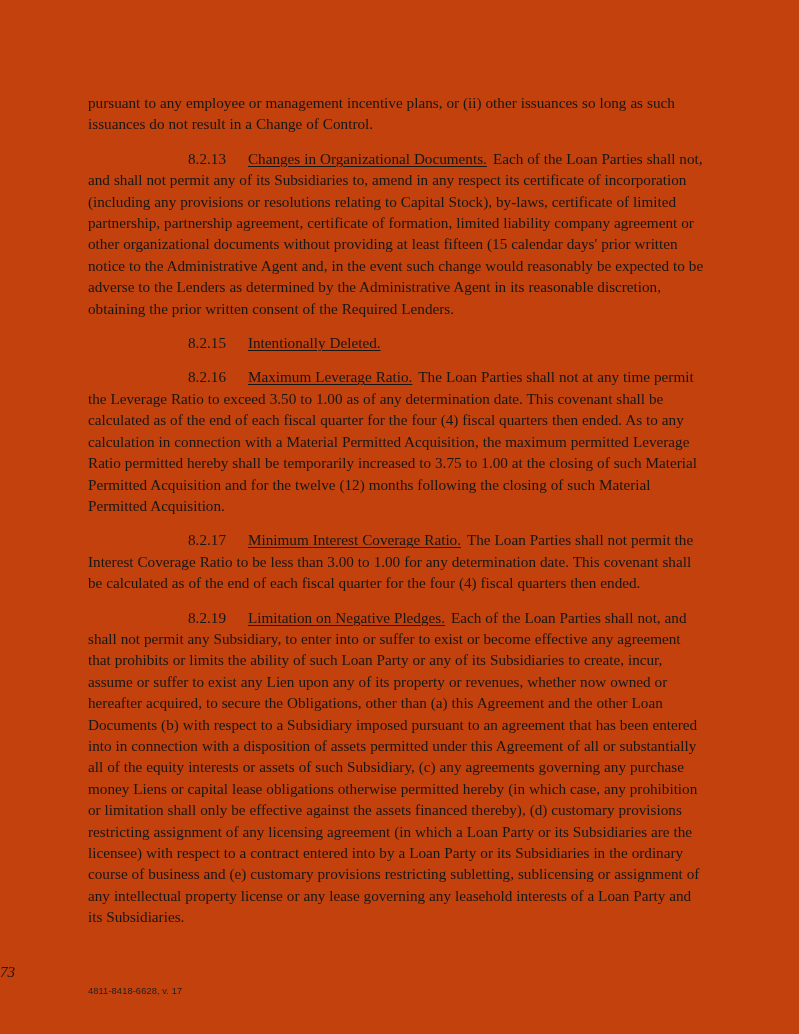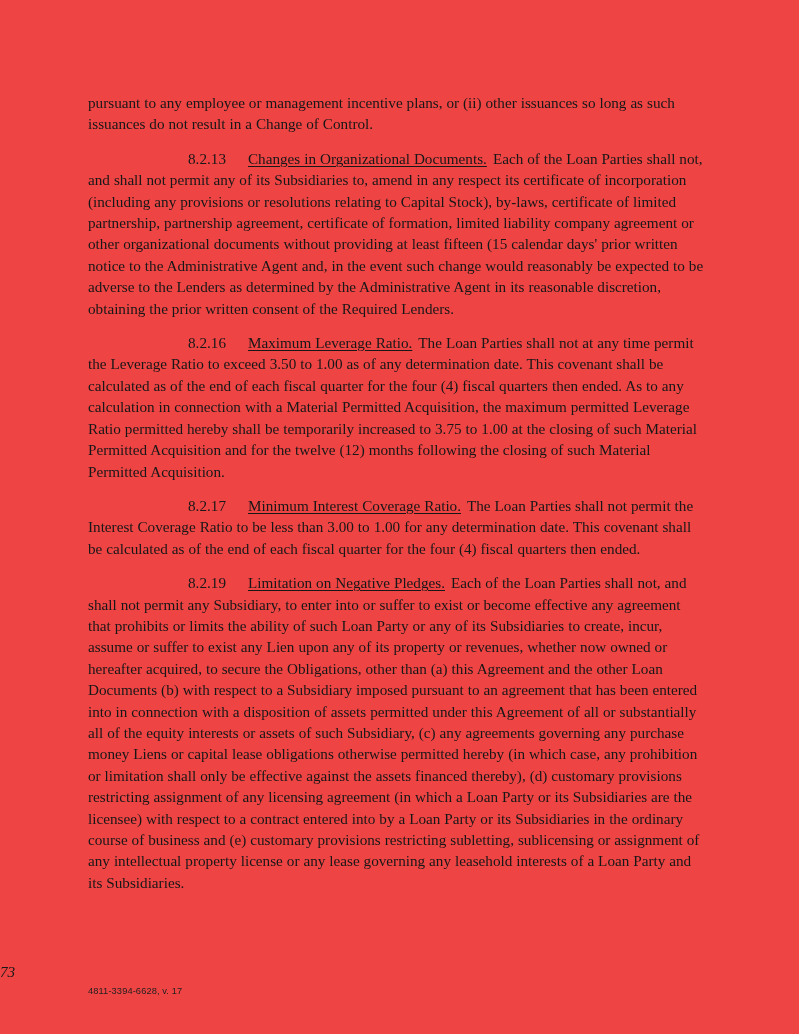--- a/index.html
+++ b/index.html
@@ -5,21 +5,21 @@
 <style>
   html, body {
     margin: 0;
     padding: 0;
     background: #ffffff;
   }
   .page {
     position: relative;
     width: 799px;
     height: 1034px;
-    background: #ef4444;
+    background: #c2410c;
     overflow: hidden;
     font-family: "Liberation Serif", "DejaVu Serif", serif;
     color: #171717;
     -webkit-font-smoothing: antialiased;
   }
   .body-area {
     position: absolute;
     left: 88px;
     top: 92px;
     width: 618px;
@@ -91,33 +91,36 @@
 
   <div class="body-area">
 
     <p class="para flush">pursuant to any employee or management incentive plans, or (ii) other issuances so long as such issuances do not result in a Change of Control.</p>
 
     <p class="para section">
       <span class="sec-num">8.2.13</span><span class="sec-gap"></span><span class="sec-title">Changes in Organizational Documents.</span><span class="after-title"></span><span>Each of the Loan Parties shall not, and shall not permit any of its Subsidiaries to, amend in any respect its certificate of incorporation (including any provisions or resolutions relating to Capital Stock), by-laws, certificate of limited partnership, partnership agreement, certificate of formation, limited liability company agreement or other organizational documents without providing at least fifteen (15 calendar days' prior written notice to the Administrative Agent and, in the event such change would reasonably be expected to be adverse to the Lenders as determined by the Administrative Agent in its reasonable discretion, obtaining the prior written consent of the Required Lenders.</span>
     </p>
 
 
+    <p class="para section deleted-only">
+      <span class="sec-num">8.2.15</span><span class="sec-gap"></span><span class="sec-title">Intentionally Deleted.</span>
+    </p>
 
     <p class="para section">
       <span class="sec-num">8.2.16</span><span class="sec-gap"></span><span class="sec-title">Maximum Leverage Ratio.</span><span class="after-title"></span><span>The Loan Parties shall not at any time permit the Leverage Ratio to exceed 3.50 to 1.00 as of any determination date.  This covenant shall be calculated as of the end of each fiscal quarter for the four (4) fiscal quarters then ended. As to any calculation in connection with a Material Permitted Acquisition, the maximum permitted Leverage Ratio permitted hereby shall be temporarily increased to 3.75 to 1.00 at the closing of such Material Permitted Acquisition and for the twelve (12) months following the closing of such Material Permitted Acquisition.</span>
     </p>
 
     <p class="para section">
       <span class="sec-num">8.2.17</span><span class="sec-gap"></span><span class="sec-title">Minimum Interest Coverage Ratio.</span><span class="after-title"></span><span>The Loan Parties shall not permit the Interest Coverage Ratio to be less than 3.00 to 1.00 for any determination date.   This covenant shall be calculated as of the end of each fiscal quarter for the four (4) fiscal quarters then ended.</span>
     </p>
 
 
     <p class="para section">
       <span class="sec-num">8.2.19</span><span class="sec-gap"></span><span class="sec-title">Limitation on Negative Pledges.</span><span class="after-title"></span><span>Each of the Loan Parties shall not, and shall not permit any Subsidiary, to enter into or suffer to exist or become effective any agreement that prohibits or limits the ability of such Loan Party or any of its Subsidiaries to create, incur, assume or suffer to exist any Lien upon any of its property or revenues, whether now owned or hereafter acquired, to secure the Obligations, other than (a) this Agreement and the other Loan Documents (b) with respect to a Subsidiary imposed pursuant to an agreement that has been entered into in connection with a disposition of assets permitted under this Agreement of all or substantially all of the equity interests or assets of such Subsidiary, (c) any agreements governing any purchase money Liens or capital lease obligations otherwise permitted hereby (in which case, any prohibition or limitation shall only be effective against the assets financed thereby), (d) customary provisions restricting assignment of any licensing agreement (in which a Loan Party or its Subsidiaries are the licensee) with respect to a contract entered into by a Loan Party or its Subsidiaries in the ordinary course of business and (e) customary provisions restricting subletting, sublicensing or assignment of any intellectual property license or any lease governing any leasehold interests of a Loan Party and its Subsidiaries.</span>
     </p>
 
   </div>
 
   <div class="footer-pageno">73</div>
 
-  <div class="footer-docref">4811-3394-6628, v. 17</div>
+  <div class="footer-docref">4811-8418-6628, v. 17</div>
 
 </div>
 
 </body></html>

